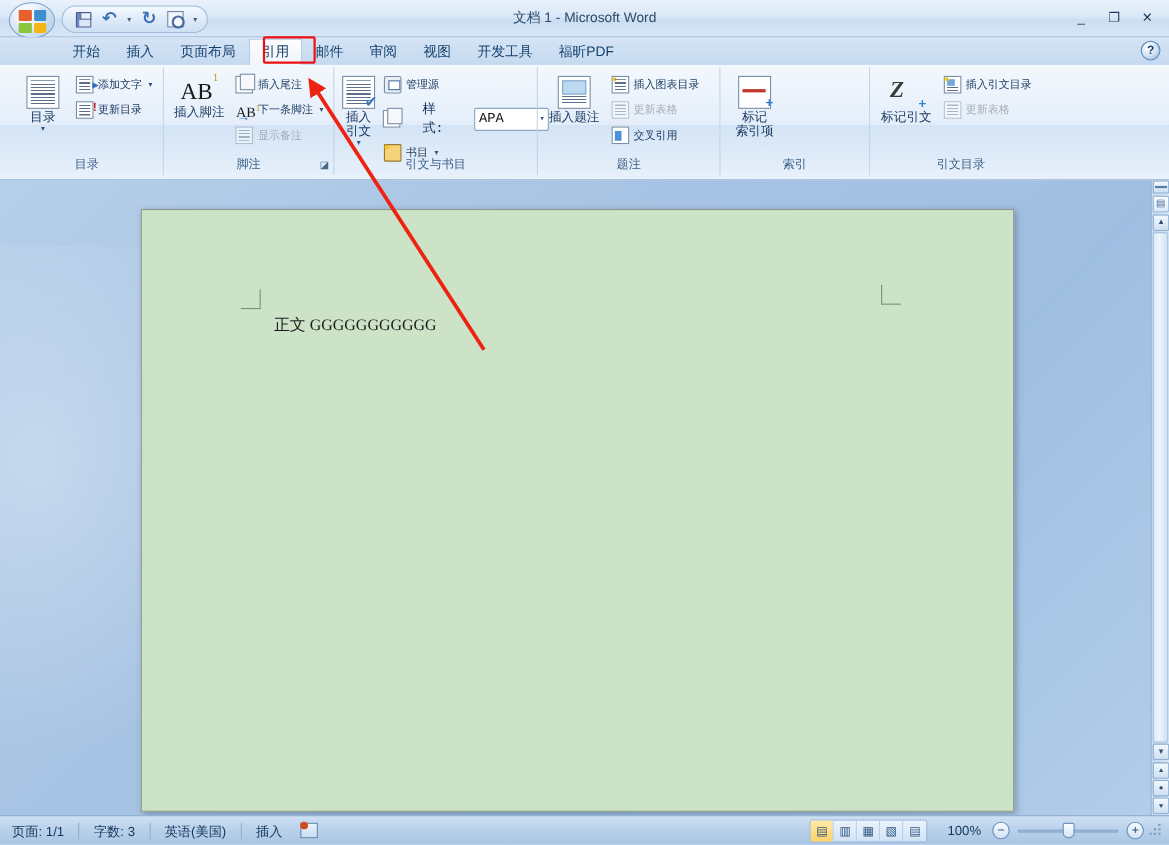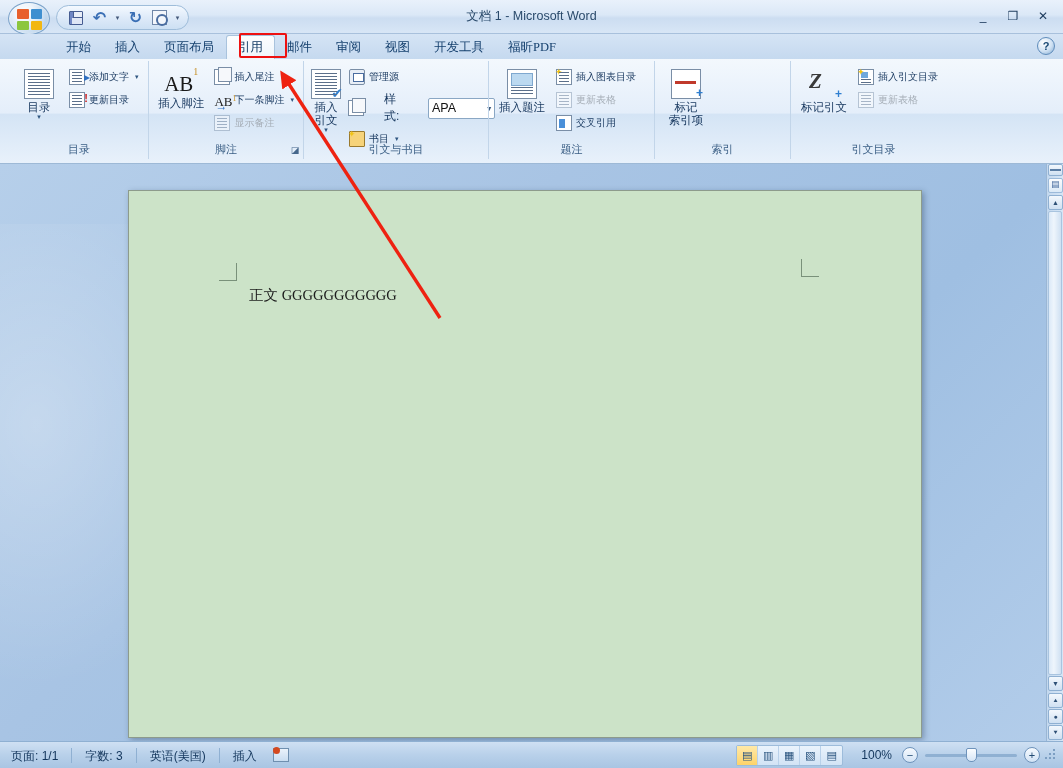--- a/index.html
+++ b/index.html
@@ -70,21 +70,21 @@
     width: 28px; height: 20px; border:1px solid transparent; border-radius:3px;
     display:flex; align-items:center; justify-content:center;
     font-size: 12px; color:#1c3a5c; cursor:pointer;
   }
 
   
   .tabstrip {
     position: absolute; left:0; top: 34px; width: 1063px; height: 25px;
     background: linear-gradient(180deg,#d5e4f5 0%, #c5d9ef 100%);
   }
-  .tabs { position:absolute; left: 54px; top:0; display:flex; height:25px; align-items:center;font-family:Liberation Serif, serif; }
+  .tabs { position:absolute; left: 54px; top:0; display:flex; height:25px; align-items:center; }
   .tab {
     padding: 3px 11px 4px; font-size: 12.5px; color:#15406e; cursor:pointer;
     border: 1px solid transparent; border-bottom: none; position:relative; top:1px;
   }
   .tab.active {
     background: linear-gradient(180deg,#fcfdfe 0%, #eef5fc 100%);
     border-color:#a9c3dd; border-radius: 3px 3px 0 0; color:#123a63;
   }
   .tab-highlight {
     position:absolute; left: 239px; top: 33px; width: 48px; height: 25px;
@@ -169,21 +169,21 @@
   .stack-ic::before { content:""; position:absolute; left:3px; top:-3px; width:12px; height:13px; background:#f6f8fb; border:1px solid #7a8ea6; }
   .book-ic { background:#f6d37a; border:1px solid #9a7a2e; border-radius:1px; }
   .xref-ic { background:#fff; border:1px solid #7a8ea6; }
   .xref-ic::after { content:""; position:absolute; left:2px; top:3px; width:6px;height:9px; background:#4a90d9; }
   .cap-big { background:#fff; border:1px solid #7a8ea6; }
   .cap-big::before { content:""; position:absolute; left:3px; top:3px; right:3px; height:11px; background:#bcd9f0; border:1px solid #7fa8cf; }
   .cap-big::after { content:""; position:absolute; left:3px; top:17px; right:3px; bottom:3px;
     background: repeating-linear-gradient(180deg,#5b6f8a 0 1px, transparent 1px 3px); }
 
   
-  .style-row { display:flex; align-items:center; gap:20px; padding: 2px 4px; }
+  .style-row { display:flex; align-items:center; gap:20px; padding: 2px 4px; font-family: Liberation Mono, monospace; }
   .style-lbl { font-size:12px; color:#17375e; }
   .style-combo {
     width: 76px; height: 21px; border:1px solid #8aa7c4; background:#fff; border-radius:2px;
     display:flex; align-items:center; padding: 0 3px; cursor:pointer;
   }
   .style-combo .val { flex:1; font-size: 12.5px; color:#111; }
   .style-combo .cb-caret { font-size: 8px; color:#3c5a7d; }
 
   
   .workspace {

